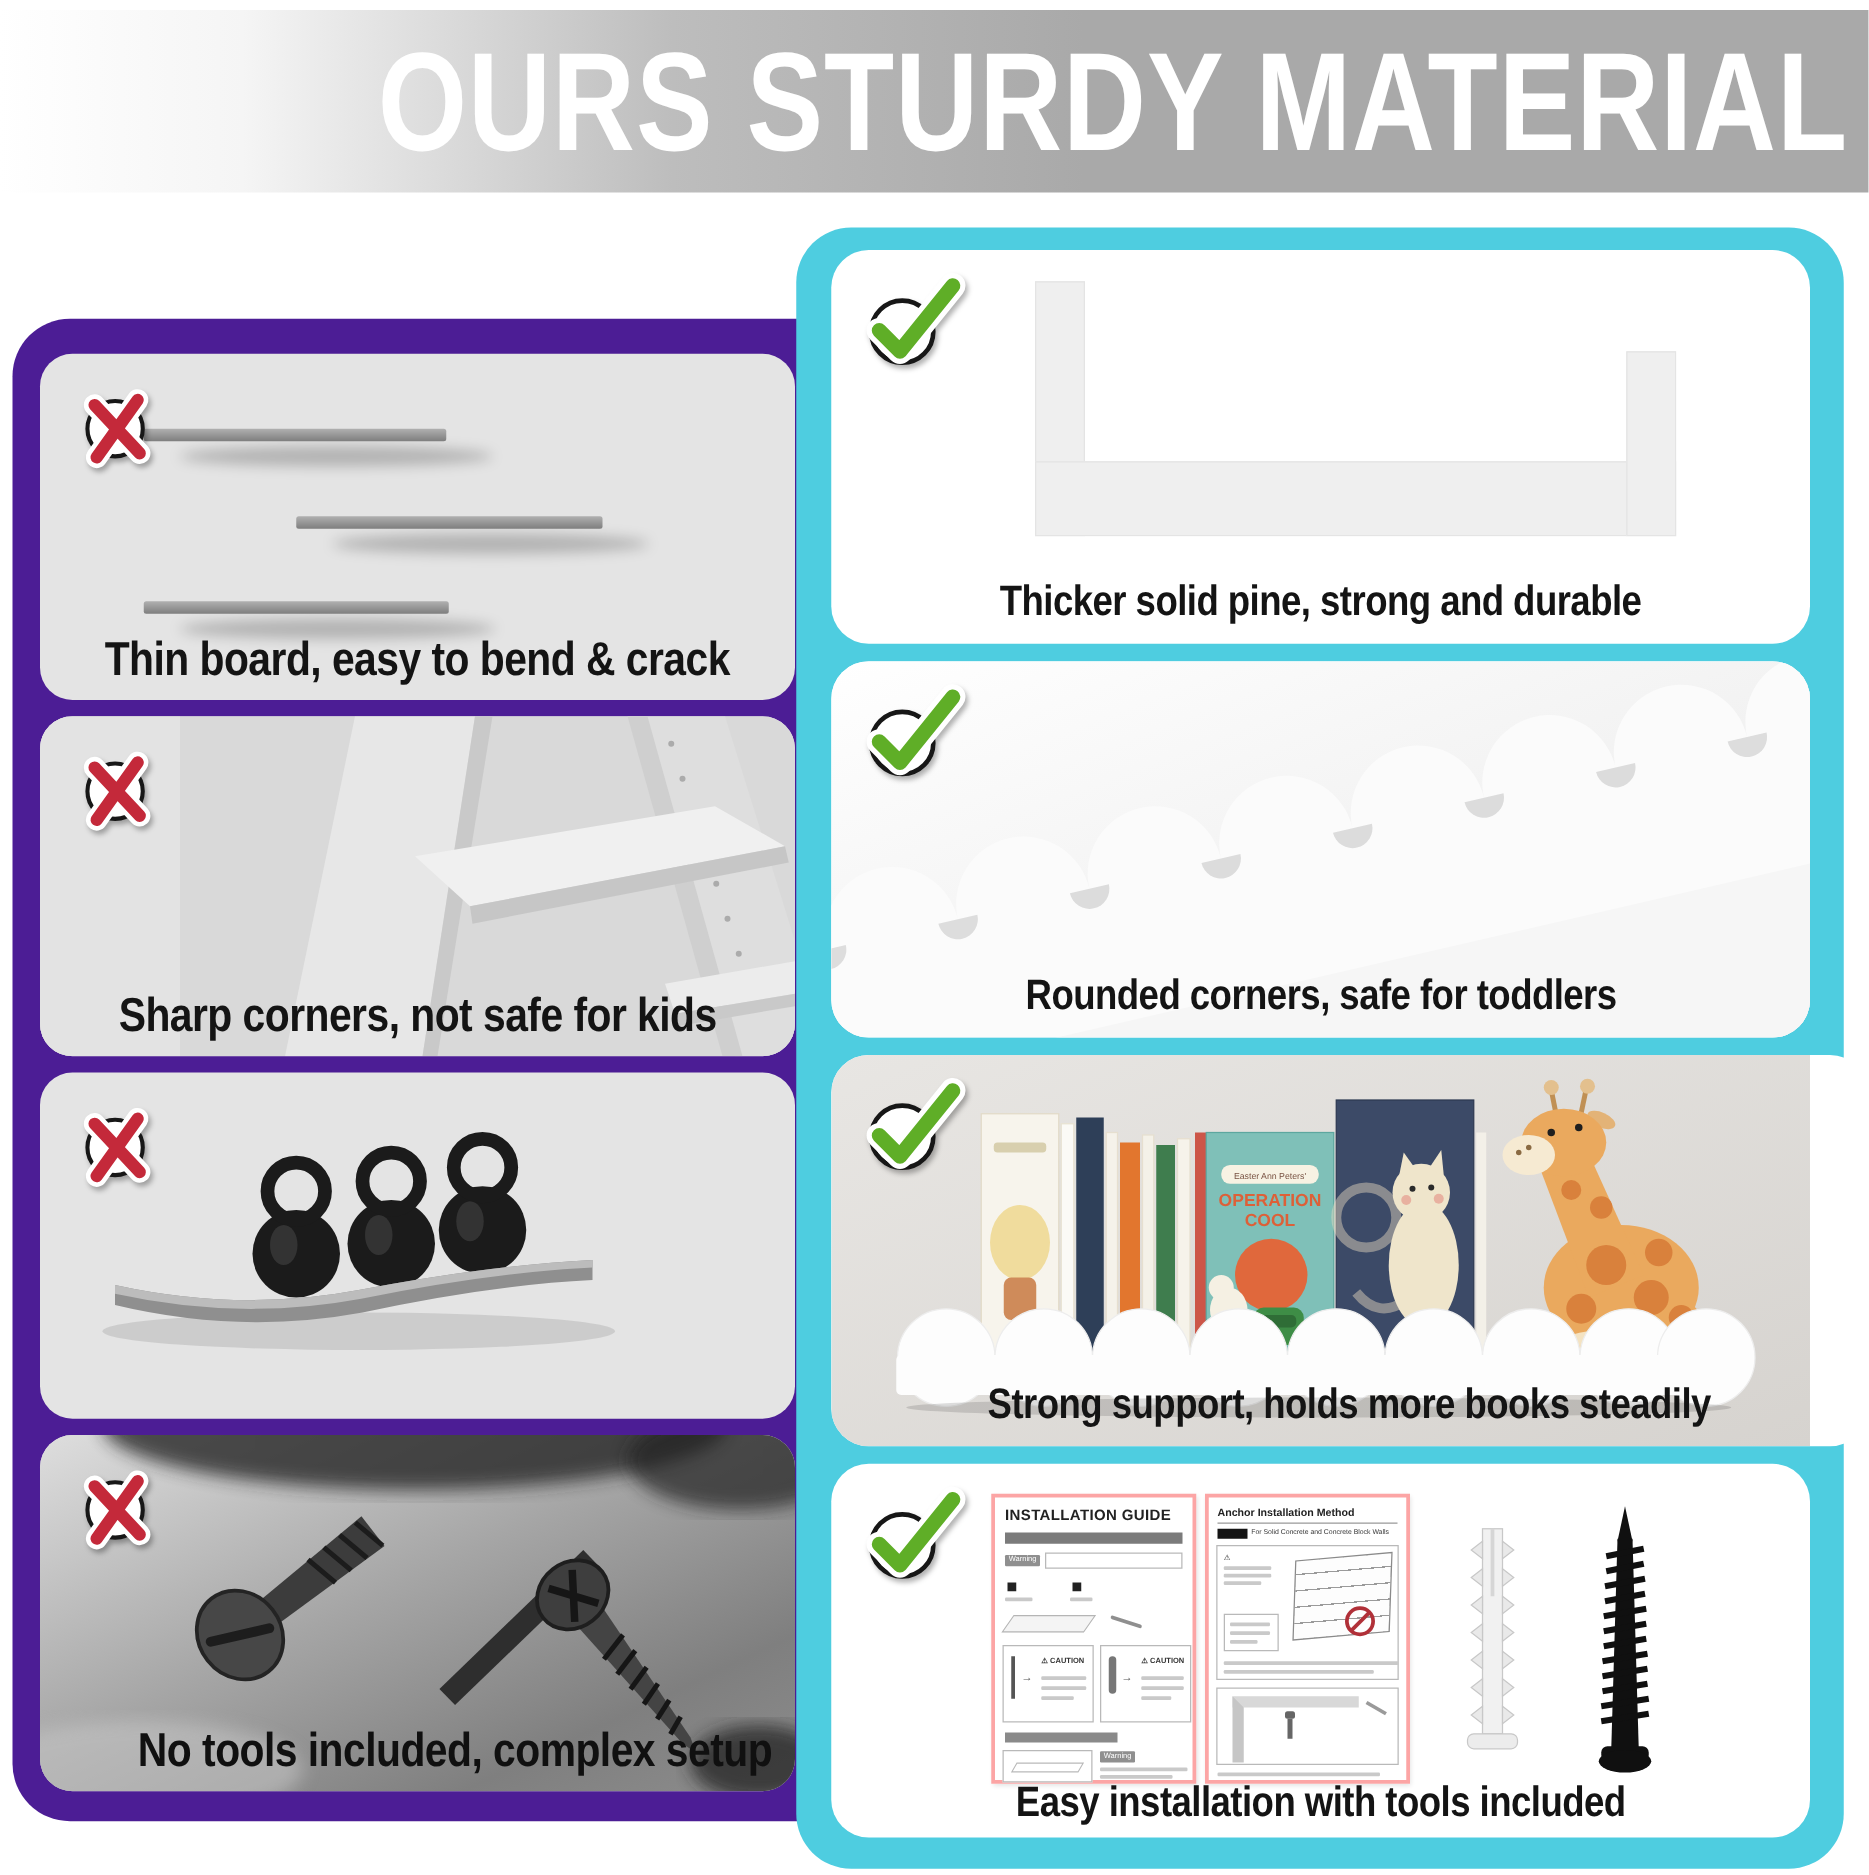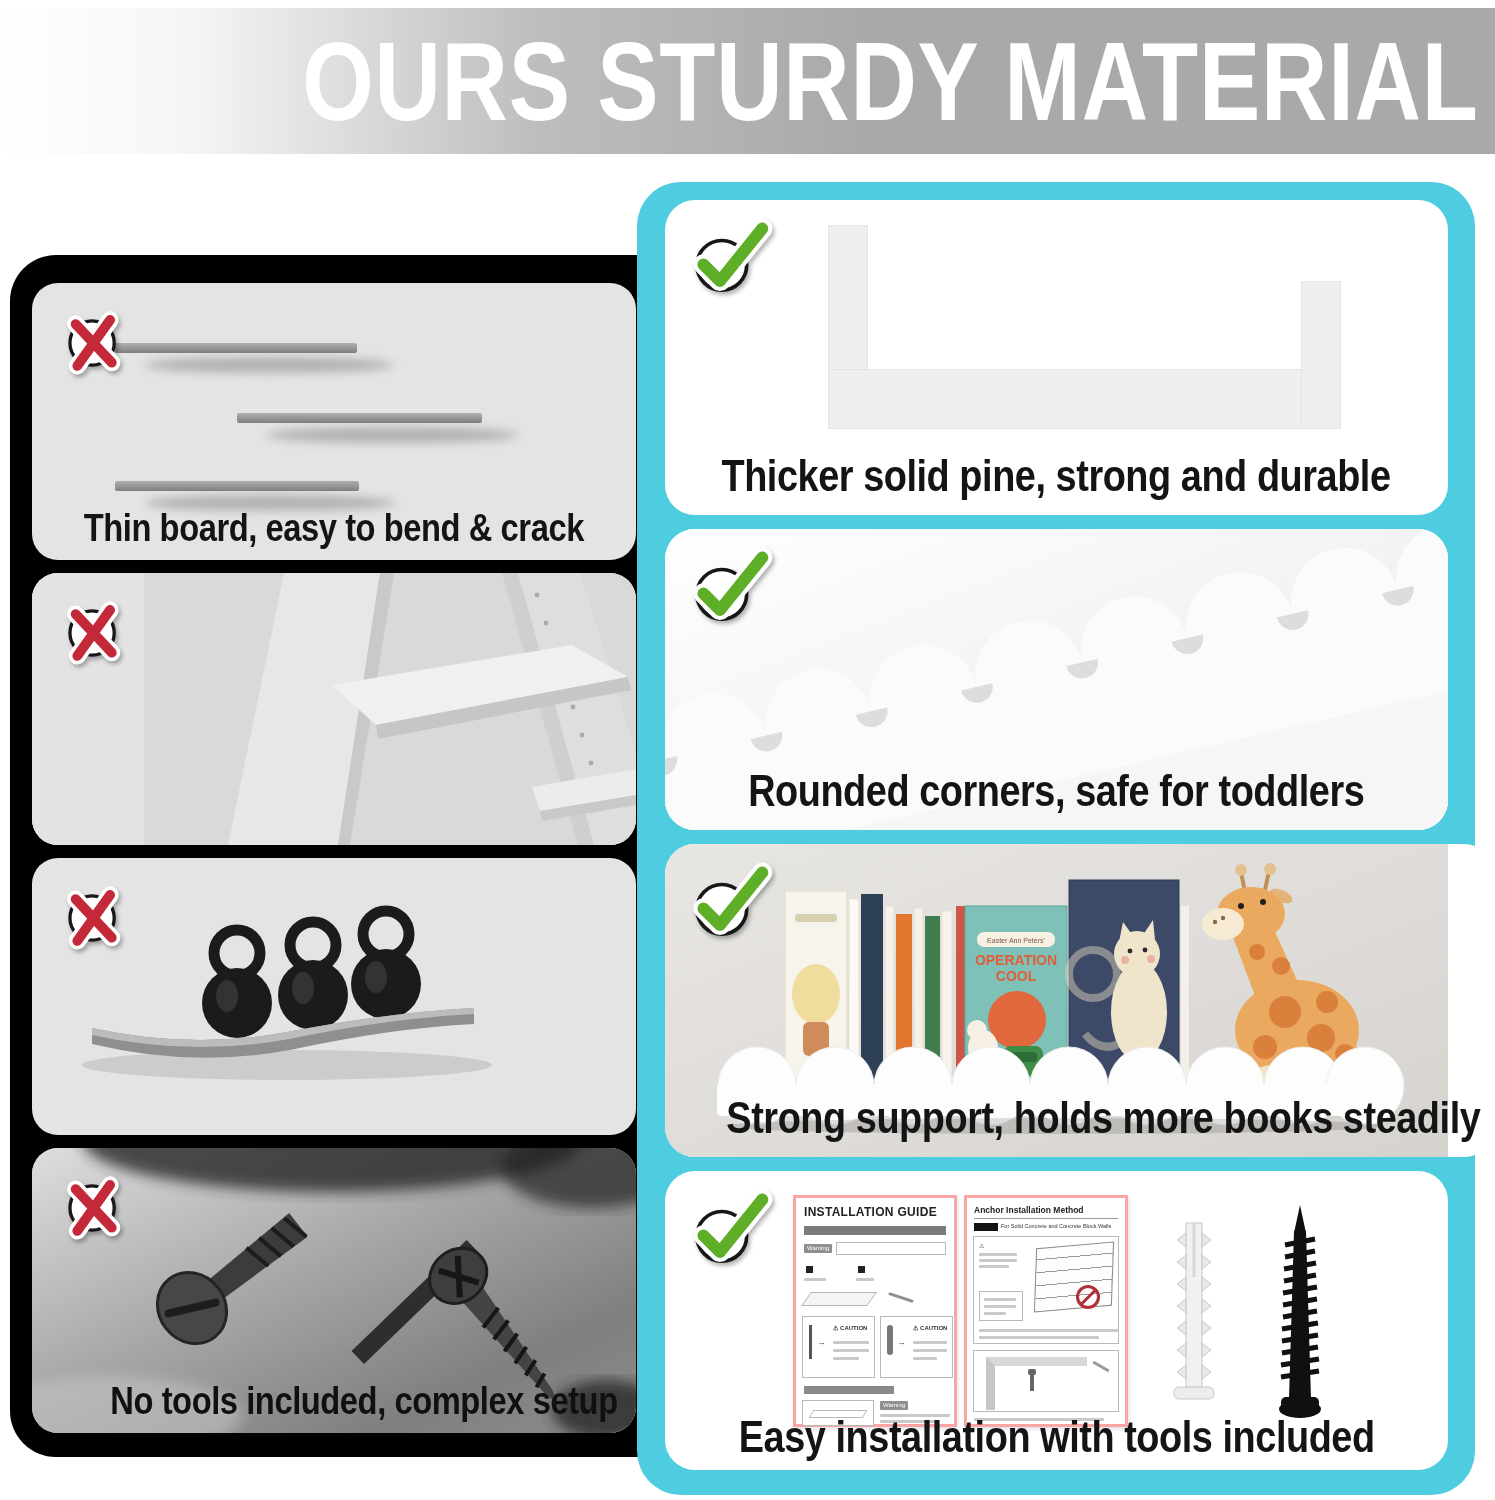--- a/index.html
+++ b/index.html
@@ -7,36 +7,36 @@
   #stage{position:relative;width:1495px;height:1500px;background:#fff;overflow:hidden;}
 
   
   .header{position:absolute;left:0;top:8px;width:1495px;height:146px;
     background:linear-gradient(to right,#ffffff 0%,#f5f5f5 13%,#bdbdbd 36%,#a9a9a9 58%,#a9a9a9 100%);
     display:flex;align-items:center;justify-content:flex-end;padding-right:16px;box-sizing:border-box;}
   .header-text{color:#ffffff;font-weight:bold;font-size:112px;letter-spacing:1px;white-space:nowrap;
     transform:scaleX(.82);transform-origin:right center;}
 
   
-  .col-left{position:absolute;left:10px;top:255px;width:628px;height:1202px;background:#000000;
+  .col-left{position:absolute;left:10px;top:255px;width:628px;height:1202px;background:#4c1d95;
     border-radius:46px 0 0 46px;padding-left:17px;}
   .col-right{position:absolute;left:637px;top:182px;width:838px;height:1313px;background:#4ecde0;
     border-radius:44px;}
 
   .gtile{position:absolute;left:22px;width:604px;background:#e4e4e4;border-radius:26px;overflow:hidden;}
   .wtile{position:absolute;left:28px;width:783px;background:#ffffff;border-radius:30px;overflow:hidden;}
 
   .badge{position:absolute;filter:drop-shadow(2px 3px 2px rgba(0,0,0,.30));z-index:6;}
   .badge.gx{left:24px;top:14px;}
   .badge.gc{left:20px;top:12px;}
 
   .cap{position:absolute;left:0;right:0;text-align:center;color:#141414;white-space:nowrap;z-index:5;}
   .cap>span{display:inline-block;transform:scaleX(.86);transform-origin:center;letter-spacing:-.5px;font-weight:bold;}
   .cap-l{bottom:10px;font-size:38px;}
-  .cap-r{bottom:14px;font-size:44px;}
+  .cap-r{bottom:14px;font-size:34px;}
 
   .art{position:absolute;inset:0;z-index:1;}
 
   
   .board{position:absolute;height:10px;border-radius:2px;background:linear-gradient(#b0b0b0,#7e7e7e);z-index:2;}
   .bshadow{position:absolute;height:16px;border-radius:50%;background:rgba(0,0,0,.22);filter:blur(5px);z-index:1;}
 
   
   .uo{position:absolute;background:#efefef;box-shadow:inset 0 0 0 1px #e4e4e4;}
 
@@ -107,20 +107,23 @@
           <polygon points="344,152 596,104 599,117 346,166" fill="#c6c6c6"></polygon>
           <polygon points="500,214 604,196 604,222 508,238" fill="#ececec"></polygon>
           <polygon points="508,238 604,222 604,232 510,248" fill="#c9c9c9"></polygon>
         </svg>
       </div>
       <svg class="badge gx" width="82" height="82" viewBox="0 0 100 100">
         <circle cx="44" cy="56" r="27" fill="#ffffff" stroke="#171717" stroke-width="4"></circle>
         <path d="M24 33 L68 80 M66 28 L26 84" stroke="#ffffff" stroke-width="21" stroke-linecap="round" fill="none"></path>
         <path d="M24 33 L68 80 M66 28 L26 84" stroke="#c4293a" stroke-width="12" stroke-linecap="round" fill="none"></path>
       </svg>
+      <div class="cap cap-l">
+        <span>Sharp corners, not safe for kids</span>
+      </div>
     </div>
 
     <div class="gtile" style="top:603px;height:277px;">
       <div class="art">
         <svg width="604" height="277" viewBox="0 0 604 277">
           <ellipse cx="255" cy="207" rx="205" ry="15" fill="rgba(0,0,0,.10)"></ellipse>
           <g fill="#1b1b1b">
             <circle cx="205" cy="145" r="35"></circle>
             <circle cx="205" cy="95" r="23" fill="none" stroke="#1b1b1b" stroke-width="11"></circle>
             <ellipse cx="195" cy="138" rx="11" ry="16" fill="#333333"></ellipse>

